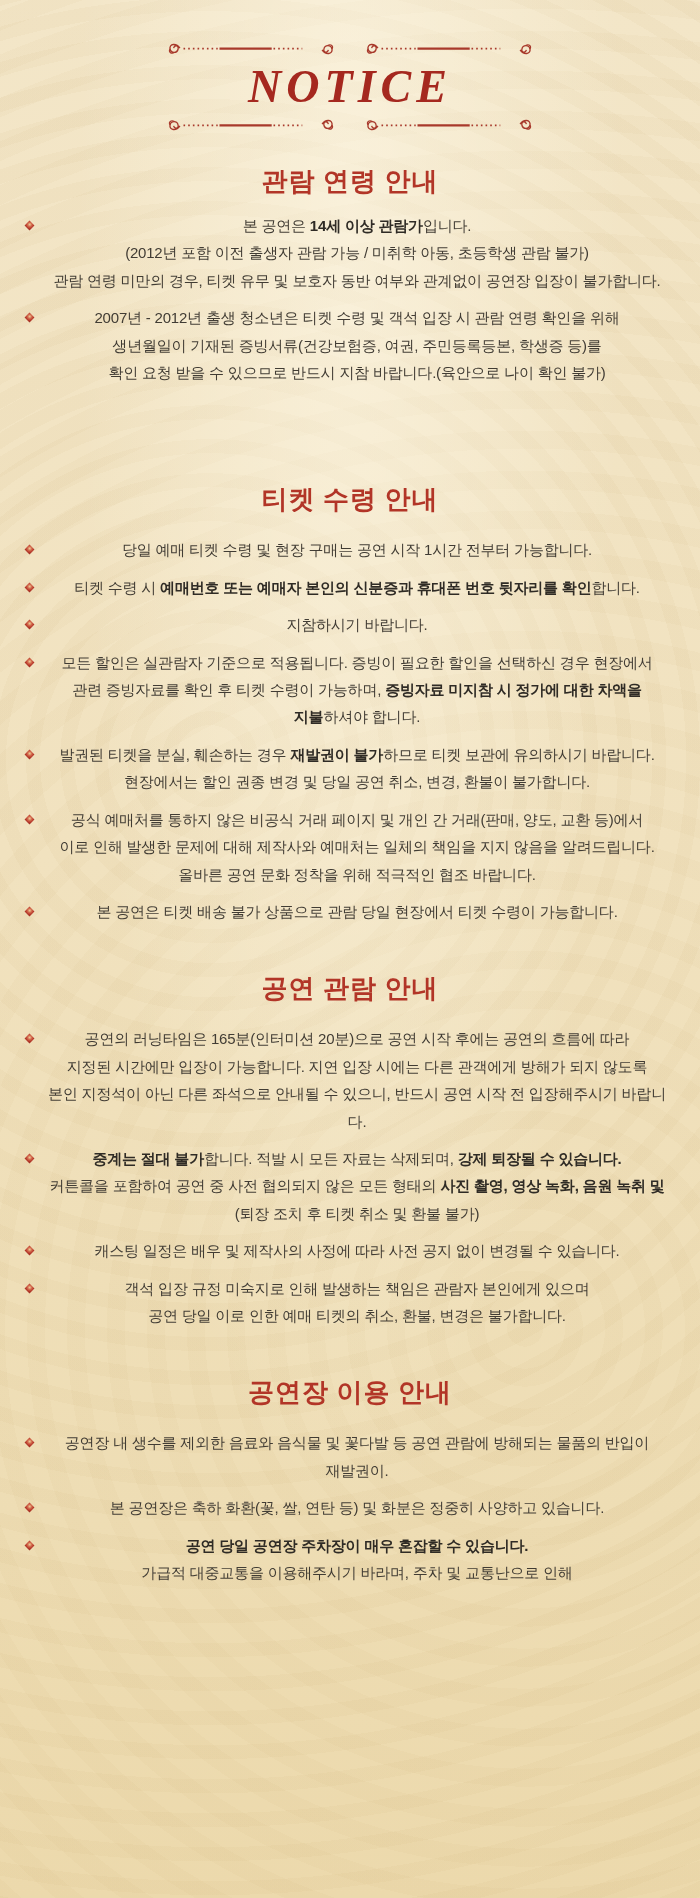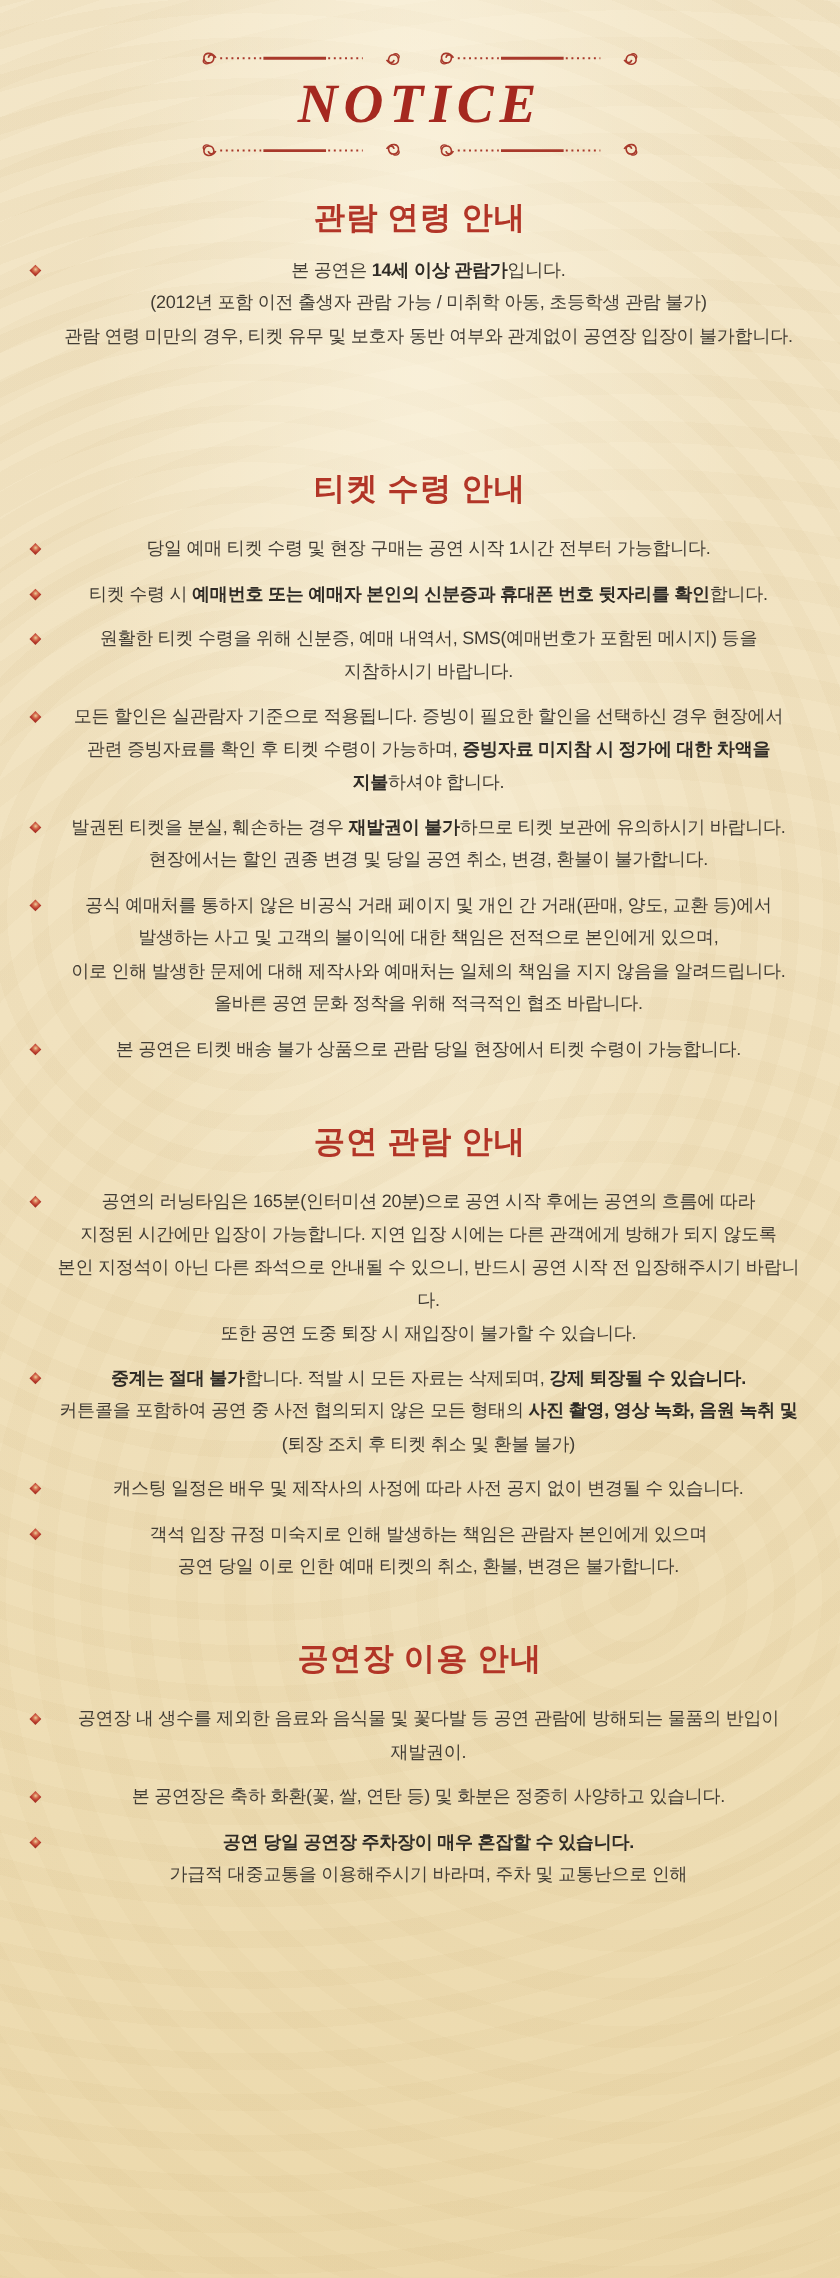--- a/index.html
+++ b/index.html
@@ -118,39 +118,46 @@
       <section class="notice-section">
         <h2 class="section-title">관람 연령 안내</h2>
         <div class="item">
           <span class="bullet"></span>
           <div class="lines">
             <div class="line"><span>본 공연은 </span><b class="bd">14세 이상 관람가</b><span>입니다.</span></div>
             <div class="line"><span>(2012년 포함 이전 출생자 관람 가능 / 미취학 아동, 초등학생 관람 불가)</span></div>
             <div class="line"><span>관람 연령 미만의 경우, 티켓 유무 및 보호자 동반 여부와 관계없이 공연장 입장이 불가합니다.</span></div>
           </div>
         </div>
+        <div class="item">
+          <span class="bullet"></span>
+          <div class="lines">
+            <div class="line"><span>2007년 - 2012년 출생 청소년은 티켓 수령 및 객석 입장 시 관람 연령 확인을 위해</span></div>
+            <div class="line"><span>생년월일이 기재된 증빙서류(건강보험증, 여권, 주민등록등본, 학생증 등)를</span></div>
+            <div class="line"><span>확인 요청 받을 수 있으므로 반드시 지참 바랍니다.(육안으로 나이 확인 불가)</span></div>
+          </div>
+        </div>
       </section>
       <section class="notice-section">
         <h2 class="section-title">티켓 수령 안내</h2>
         <div class="item">
           <span class="bullet"></span>
           <div class="lines">
             <div class="line"><span>당일 예매 티켓 수령 및 현장 구매는 공연 시작 1시간 전부터 가능합니다.</span></div>
           </div>
         </div>
         <div class="item">
           <span class="bullet"></span>
           <div class="lines">
             <div class="line"><span>티켓 수령 시 </span><b class="bd">예매번호 또는 예매자 본인의 신분증과 휴대폰 번호 뒷자리를 확인</b><span>합니다.</span></div>
           </div>
         </div>
         <div class="item">
           <span class="bullet"></span>
           <div class="lines">
-            <div class="line"><span>원활한 티켓 수령을 위해 신분증, 예매 내역서, SMS(예매번호가 포함된 메시지) 등을</span></div>
             <div class="line"><span>지참하시기 바랍니다.</span></div>
           </div>
         </div>
         <div class="item">
           <span class="bullet"></span>
           <div class="lines">
             <div class="line"><span>모든 할인은 실관람자 기준으로 적용됩니다. 증빙이 필요한 할인을 선택하신 경우 현장에서</span></div>
             <div class="line"><span>관련 증빙자료를 확인 후 티켓 수령이 가능하며, </span><b class="bd">증빙자료 미지참 시 정가에 대한 차액을</b></div>
             <div class="line"><b class="bd">지불</b><span>하셔야 합니다.</span></div>
           </div>
@@ -159,41 +166,39 @@
           <span class="bullet"></span>
           <div class="lines">
             <div class="line"><span>발권된 티켓을 분실, 훼손하는 경우 </span><b class="bd">재발권이 불가</b><span>하므로 티켓 보관에 유의하시기 바랍니다.</span></div>
             <div class="line"><span>현장에서는 할인 권종 변경 및 당일 공연 취소, 변경, 환불이 불가합니다.</span></div>
           </div>
         </div>
         <div class="item">
           <span class="bullet"></span>
           <div class="lines">
             <div class="line"><span>공식 예매처를 통하지 않은 비공식 거래 페이지 및 개인 간 거래(판매, 양도, 교환 등)에서</span></div>
-            <div class="line"><span>발생하는 사고 및 고객의 불이익에 대한 책임은 전적으로 본인에게 있으며,</span></div>
             <div class="line"><span>이로 인해 발생한 문제에 대해 제작사와 예매처는 일체의 책임을 지지 않음을 알려드립니다.</span></div>
             <div class="line"><span>올바른 공연 문화 정착을 위해 적극적인 협조 바랍니다.</span></div>
           </div>
         </div>
         <div class="item">
           <span class="bullet"></span>
           <div class="lines">
             <div class="line"><span>본 공연은 티켓 배송 불가 상품으로 관람 당일 현장에서 티켓 수령이 가능합니다.</span></div>
           </div>
         </div>
       </section>
       <section class="notice-section">
         <h2 class="section-title">공연 관람 안내</h2>
         <div class="item">
           <span class="bullet"></span>
           <div class="lines">
             <div class="line"><span>공연의 러닝타임은 165분(인터미션 20분)으로 공연 시작 후에는 공연의 흐름에 따라</span></div>
             <div class="line"><span>지정된 시간에만 입장이 가능합니다. 지연 입장 시에는 다른 관객에게 방해가 되지 않도록</span></div>
             <div class="line"><span>본인 지정석이 아닌 다른 좌석으로 안내될 수 있으니, 반드시 공연 시작 전 입장해주시기 바랍니다.</span></div>
-            <div class="line"><span>또한 공연 도중 퇴장 시 재입장이 불가할 수 있습니다.</span></div>
           </div>
         </div>
         <div class="item">
           <span class="bullet"></span>
           <div class="lines">
             <div class="line"><b class="bd">중계는 절대 불가</b><span>합니다. 적발 시 모든 자료는 삭제되며, </span><b class="bd">강제 퇴장될 수 있습니다.</b></div>
             <div class="line"><span>커튼콜을 포함하여 공연 중 사전 협의되지 않은 모든 형태의 </span><b class="bd">사진 촬영, 영상 녹화, 음원 녹취 및</b></div>
             <div class="line"><span>(퇴장 조치 후 티켓 취소 및 환불 불가)</span></div>
           </div>
         </div>

